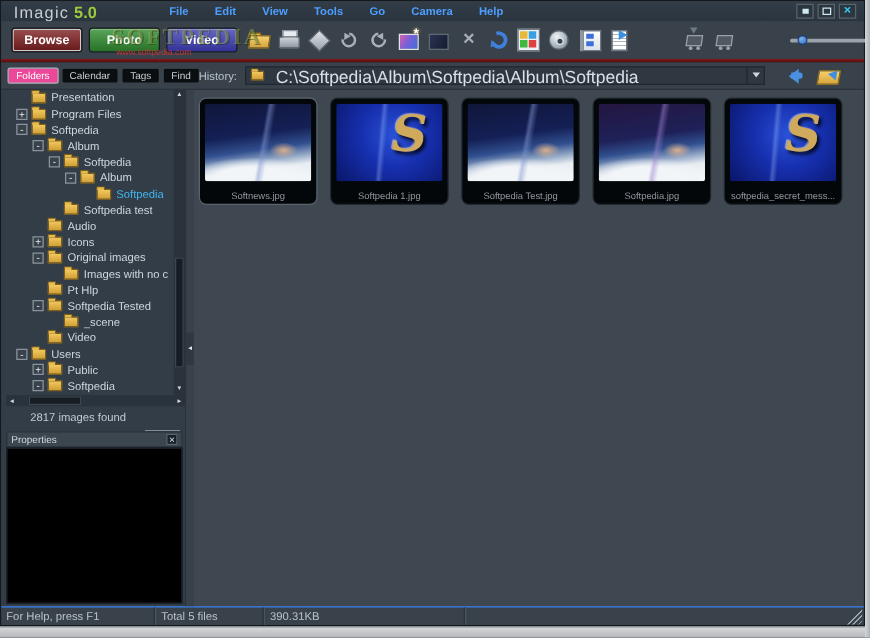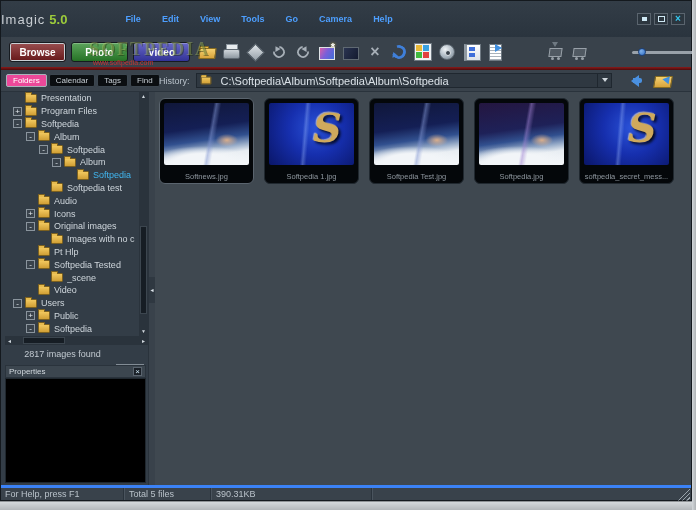--- a/index.html
+++ b/index.html
@@ -3,22 +3,22 @@
 <meta charset="utf-8">
 <style>
   * { box-sizing: border-box; margin: 0; padding: 0; }
   html,body { width:696px; height:510px; }
   body { background:#c2c6c9; font-family:"Liberation Sans", sans-serif; position:relative; overflow:hidden; }
 
   .window { position:absolute; left:0; top:0; width:692px; height:501px;
             background:#39424b; border:1px solid #14191e; display:flex; flex-direction:column; }
 
   
-  .titlebar { height:36px; flex:none; display:flex; align-items:center;
-              background:linear-gradient(#333d47,#2a343e); }
+  .titlebar { height:16px; flex:none; display:flex; align-items:center;
+              background:linear-gradient(#333d47,#2a343e); padding-left:10px; }
   .app-title { display:flex; align-items:baseline; }
   .t-name { font-size:13px; letter-spacing:1px; color:#c9ced3; }
   .t-ver  { font-size:13px; font-weight:bold; color:#9ccb3b; margin-left:4px; }
   .menubar { display:flex; gap:17px; margin-left:56px; }
   .menu-item { font-size:9px; font-weight:bold; color:#4d9fff; cursor:default; padding:1px 2px; }
   .win-controls { margin-left:auto; margin-right:6px; display:flex; gap:3px; }
   .win-btn { width:14px; height:12px; background:#2c363f; border:1px solid #5a646e;
              display:flex; align-items:center; justify-content:center; }
   .g-minimize { width:5px; height:4px; background:#cfe8f4; }
   .g-maximize { width:7px; height:6px; border:1px solid #cfe8f4; }
@@ -113,21 +113,21 @@
   .subheader { height:22px; flex:none; display:flex; align-items:center; background:#39424b;
                border-bottom:1px solid #2a333c; }
   .left-tabs { width:148px; flex:none; display:flex; gap:2px; padding-left:5px; }
   .ltab { height:13px; padding:0 6px; font-size:8px; display:flex; align-items:center; justify-content:center;
           color:#c6cdd3; background:#0b0e11; border:1px solid #3c464f; border-radius:2px; cursor:default; }
   .ltab.active { background:#ec4899; border-color:#a8b2ba; color:#fff; }
   .history { flex:1; display:flex; align-items:center; padding:0 8px 0 10px; }
   .hist-label { font-size:9px; color:#b9c2ca; margin-right:6px; }
   .hist-field { flex:1; height:15px; background:#2f3841; border:1px solid #1f272f;
                 display:flex; align-items:center; padding-left:3px; }
-  .hist-path { font-size:11px; color:#d9e0e6; margin-left:5px; white-space:nowrap; overflow:hidden; flex:1; }
+  .hist-path { font-size:14px; color:#d9e0e6; margin-left:5px; white-space:nowrap; overflow:hidden; flex:1; }
   .hist-drop { width:14px; height:13px; display:flex; align-items:flex-start; justify-content:center;
                border-left:1px solid #1f272f; }
   .tri-down { width:0; height:0; border:3px solid transparent; border-top:4px solid #cfd6dc; margin-top:4px; }
   .hist-back { width:20px; height:12px; position:relative; margin:0 10px 0 12px; }
   .hist-back::before { content:""; position:absolute; left:1px; top:0; border:6px solid transparent;
       border-right:8px solid #4a90e0; }
   .hist-back::after { content:""; position:absolute; left:9px; top:3px; width:9px; height:5px;
       background:#4a90e0; border-radius:0 2px 2px 0; }
   .hist-up { width:19px; height:14px; position:relative; margin-right:10px; }
   .hist-up::before { content:""; position:absolute; bottom:0; left:0; width:16px; height:10px;
@@ -203,21 +203,21 @@
       radial-gradient(ellipse 70px 22px at 45% 96%, #f2f5f8 40%, rgba(242,245,248,0) 75%),
       linear-gradient(172deg, #241640 0%, #1e2158 42%, #31508f 58%, #93a8c6 70%, #e8edf2 80%, #f4f7fa 100%); }
   .s-logo { background:
       linear-gradient(95deg, rgba(255,255,255,0) 40%, rgba(160,190,255,.35) 43%, rgba(255,255,255,0) 47%),
       radial-gradient(circle at 55% 40%, #2a52d8 0%, #162fae 45%, #0a1668 100%); }
   .s-logo::after { content:"S"; position:absolute; right:12px; top:1px;
       font-family:"DejaVu Serif", serif; font-style:italic; font-weight:bold; font-size:40px;
       color:#cfa95c; text-shadow:2px 2px 3px rgba(0,0,0,.85), -1px -1px 1px rgba(255,240,200,.6); }
 
   
-  .statusbar { height:15px; flex:none; background:#39424b; border-top:3px solid #3b82f6;
+  .statusbar { height:15px; flex:none; background:#39424b; border-top:1px solid #3b82f6;
                display:flex; align-items:center; font-size:9px; color:#b9c2ca; }
   .sb-c1 { width:122px; padding-left:4px; }
   .sb-c2 { width:86px; padding-left:5px; }
   .sb-c3 { width:160px; padding-left:5px; }
   .sb-sep { width:1px; height:100%; background:#2a333c; box-shadow:1px 0 0 #4a545e; }
   .sb-fill { flex:1; }
   .grip { width:13px; height:13px; margin-right:1px;
       background:repeating-linear-gradient(-45deg, transparent 0 2px, #9aa4ad 2px 3px);
       clip-path:polygon(100% 0, 100% 100%, 0 100%); }
 

